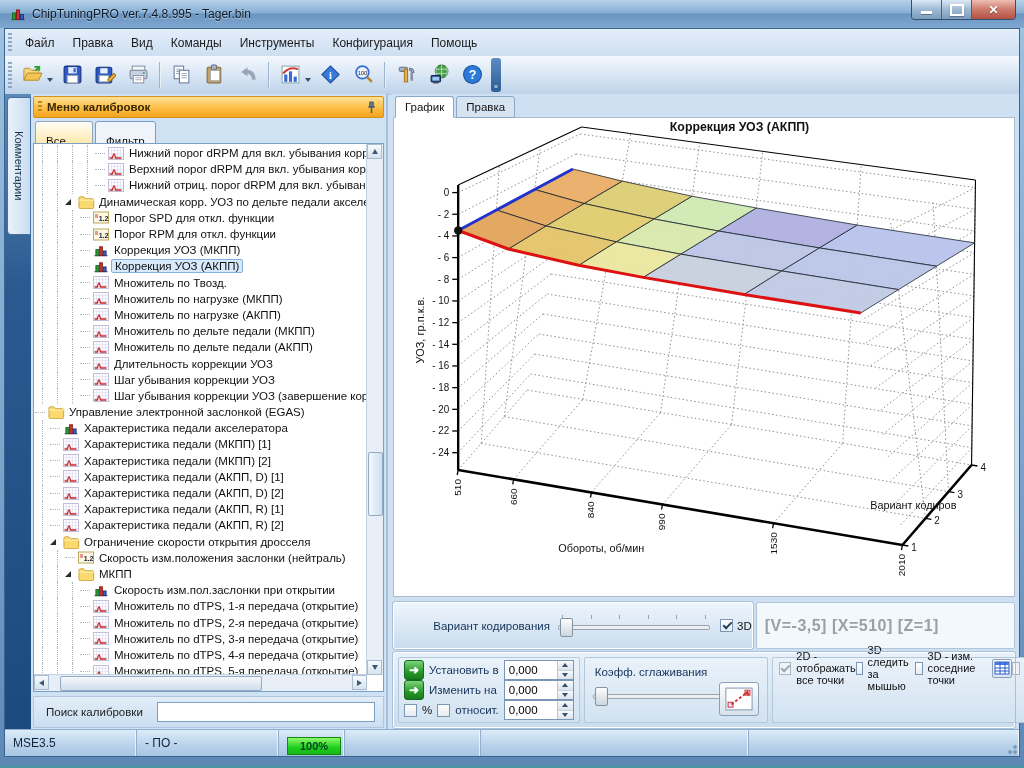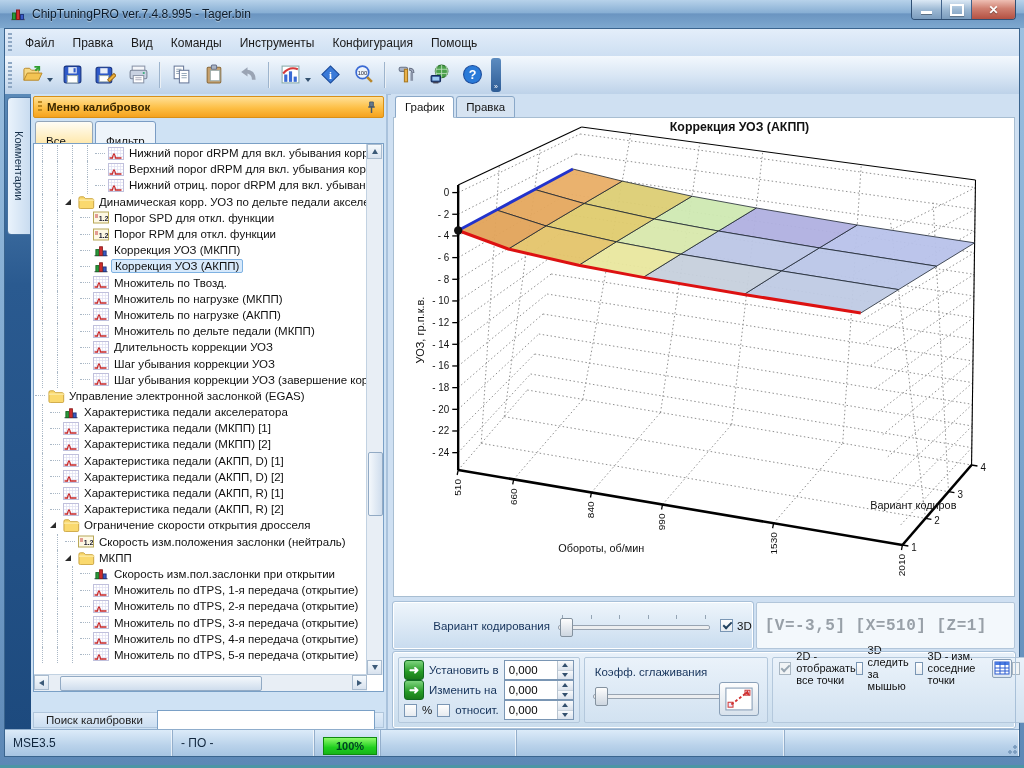--- a/index.html
+++ b/index.html
@@ -80,21 +80,21 @@
   .arr-l{width:0;height:0;border-top:3.5px solid transparent;border-bottom:3.5px solid transparent;border-right:5px solid #3c5a78;}
   .arr-r{width:0;height:0;border-top:3.5px solid transparent;border-bottom:3.5px solid transparent;border-left:5px solid #3c5a78;}
   .vthumb{position:absolute;left:1px;width:13px;top:58%;height:62px;
     background:linear-gradient(90deg,#f4f8fc,#cfdded);border:1px solid #92aac4;border-radius:2px;}
   .hthumb{position:absolute;left:26px;width:200px;top:1px;height:13px;
     background:linear-gradient(180deg,#f4f8fc,#cfdded);border:1px solid #92aac4;border-radius:2px;}
   .vscroll .sbtn.top{position:absolute;top:0;left:0;}
   .vscroll .sbtn.bot{position:absolute;bottom:0;left:0;}
   .hscroll .sbtn.lft{position:absolute;left:0;top:0;}
   .hscroll .sbtn.rgt{position:absolute;right:0;top:0;}
-  .searchrow{position:absolute;left:2px;right:2px;bottom:2px;height:16px;display:flex;align-items:center;
+  .searchrow{position:absolute;left:2px;right:2px;bottom:2px;height:32px;display:flex;align-items:center;
     background:linear-gradient(180deg,#e2edf8,#cbdef1);border:1px solid #b0c6dc;box-sizing:border-box;}
   .searchrow span{margin-left:12px;color:#222;}
   .searchrow input{margin-left:14px;width:218px;height:20px;border:1px solid #7aa0c6;background:#fff;
     font:11.5px "Liberation Sans",sans-serif;padding:0 4px;box-sizing:border-box;}
   
   .rightpanel{position:absolute;left:386px;right:0;top:0;bottom:0;background:#cfe0f2;}
   .rtabs{position:absolute;left:4px;top:2px;height:22px;display:flex;gap:2px;z-index:2;}
   .rtab{min-width:56px;padding:0 9px;display:flex;align-items:center;border:1px solid #8aa8c8;
     border-radius:3px 3px 0 0;background:#d6e3f1;box-sizing:border-box;}
   .rtab.active{background:#fff;border-bottom-color:#fff;}
@@ -114,21 +114,21 @@
     background:linear-gradient(180deg,#fdfdfd,#cdd6e0);border:1px solid #84929f;border-radius:2px;}
   .cslider{width:152px;margin-left:8px;}
   .cb{display:flex;align-items:center;gap:4px;margin-left:10px;}
   .cbx{width:13px;height:13px;box-sizing:border-box;background:linear-gradient(180deg,#fefefe,#e6ebf0);
     border:1px solid #7a96b4;}
   .cbx.checked::after{content:"";display:block;width:7px;height:3px;border-left:2px solid #22425f;
     border-bottom:2px solid #22425f;transform:rotate(-45deg);margin:2px 0 0 1.5px;}
   .cbx.muted{border-color:#a8b6c2;background:#f1f4f6;}
   .cbx.muted.checked::after{border-color:#98a6b2;}
   .readout{flex:1;display:flex;align-items:center;border:1px solid #b2c6da;background:#f3f8fc;
-    border-radius:2px;padding-left:8px;font-family:Liberation Mono, monospace;font-weight:bold;
+    border-radius:2px;padding-left:8px;font-family:Liberation Sans, sans-serif;font-weight:bold;
     font-size:16px;color:#98a0a8;letter-spacing:0.5px;}
   .controlsrow{position:absolute;left:2px;right:4px;top:558px;bottom:2px;display:flex;gap:4px;
     background:linear-gradient(180deg,#e8f1fa,#cadded);border:1px solid #fff;outline:1px solid #a8c0d8;
     border-radius:2px;box-sizing:border-box;padding:4px;}
   .group{border:1px solid #b4c8dc;border-radius:2px;background:linear-gradient(180deg,#eaf2fa,#d2e2f1);
     box-sizing:border-box;}
   .box1{flex:0 0 172px;display:flex;flex-direction:column;justify-content:space-evenly;padding:2px 5px;}
   .srow{display:flex;align-items:center;gap:5px;height:21px;}
   .greenbtn{width:18px;height:18px;border-radius:3px;border:1px solid #0f6a1f;
     background:linear-gradient(180deg,#7ed47e,#259a25 60%,#1b7a1b);color:#fff;font-weight:bold;
@@ -506,20 +506,34 @@
                 <span class="guide"></span>
                 <span class="hdot"></span>
                 <span class="ticon">
                   <svg viewBox="0 0 16 13">
                     <rect x="0.5" y="0.5" width="15" height="12" fill="#fff" stroke="#c0c0dc"></rect>
                     <path d="M3.5 1 v11 M6.5 1 v11 M9.5 1 v11 M12.5 1 v11 M1 3.5 h14 M1 6.5 h14 M1 9.5 h14" stroke="#dcdcf0" stroke-width="0.7"></path>
                     <path d="M1.5 11 h3 q1.5-8 3 0 h6" fill="none" stroke="#c82828" stroke-width="1.3"></path>
                   </svg>
                 </span>
                 <span class="tlabel">Множитель по дельте педали (МКПП)</span>
+              </div>
+              <div class="trow">
+                <span class="guide"></span>
+                <span class="guide"></span>
+                <span class="guide"></span>
+                <span class="hdot"></span>
+                <span class="ticon">
+                  <svg viewBox="0 0 16 13">
+                    <rect x="0.5" y="0.5" width="15" height="12" fill="#fff" stroke="#c0c0dc"></rect>
+                    <path d="M3.5 1 v11 M6.5 1 v11 M9.5 1 v11 M12.5 1 v11 M1 3.5 h14 M1 6.5 h14 M1 9.5 h14" stroke="#dcdcf0" stroke-width="0.7"></path>
+                    <path d="M1.5 11 h3 q1.5-8 3 0 h6" fill="none" stroke="#c82828" stroke-width="1.3"></path>
+                  </svg>
+                </span>
+                <span class="tlabel">Множитель по дельте педали (АКПП)</span>
               </div>
               <div class="trow">
                 <span class="guide"></span>
                 <span class="guide"></span>
                 <span class="guide"></span>
                 <span class="hdot"></span>
                 <span class="ticon">
                   <svg viewBox="0 0 16 13">
                     <rect x="0.5" y="0.5" width="15" height="12" fill="#fff" stroke="#c0c0dc"></rect>
                     <path d="M3.5 1 v11 M6.5 1 v11 M9.5 1 v11 M12.5 1 v11 M1 3.5 h14 M1 6.5 h14 M1 9.5 h14" stroke="#dcdcf0" stroke-width="0.7"></path>
@@ -1063,21 +1077,21 @@
           <div class="vsep"></div>
           <div class="xzcol">
             <div class="xzbtn">X</div>
             <div class="xzbtn">Z</div>
           </div>
         </div>
       </div>
     </div>
 
     <div class="statusbar" id="statusbar">
-        <div class="scell" style="width: 168px;">MSE3.5</div>
+        <div class="scell" style="width: 132px;">MSE3.5</div>
         <div class="scell" style="width: 142px;">- ПО -</div>
         <div class="scell" style="width: 66px;">
           <div class="prog">100%</div>
         </div>
         <div class="scell" style="width: 136px;"></div>
         <div class="scell" style="width: 268px;"></div>
         <div class="scell" style="flex: 1 1 0%; border-right: 0px;"></div>
         <div class="rgrip"></div>
       </div>
   </div>

